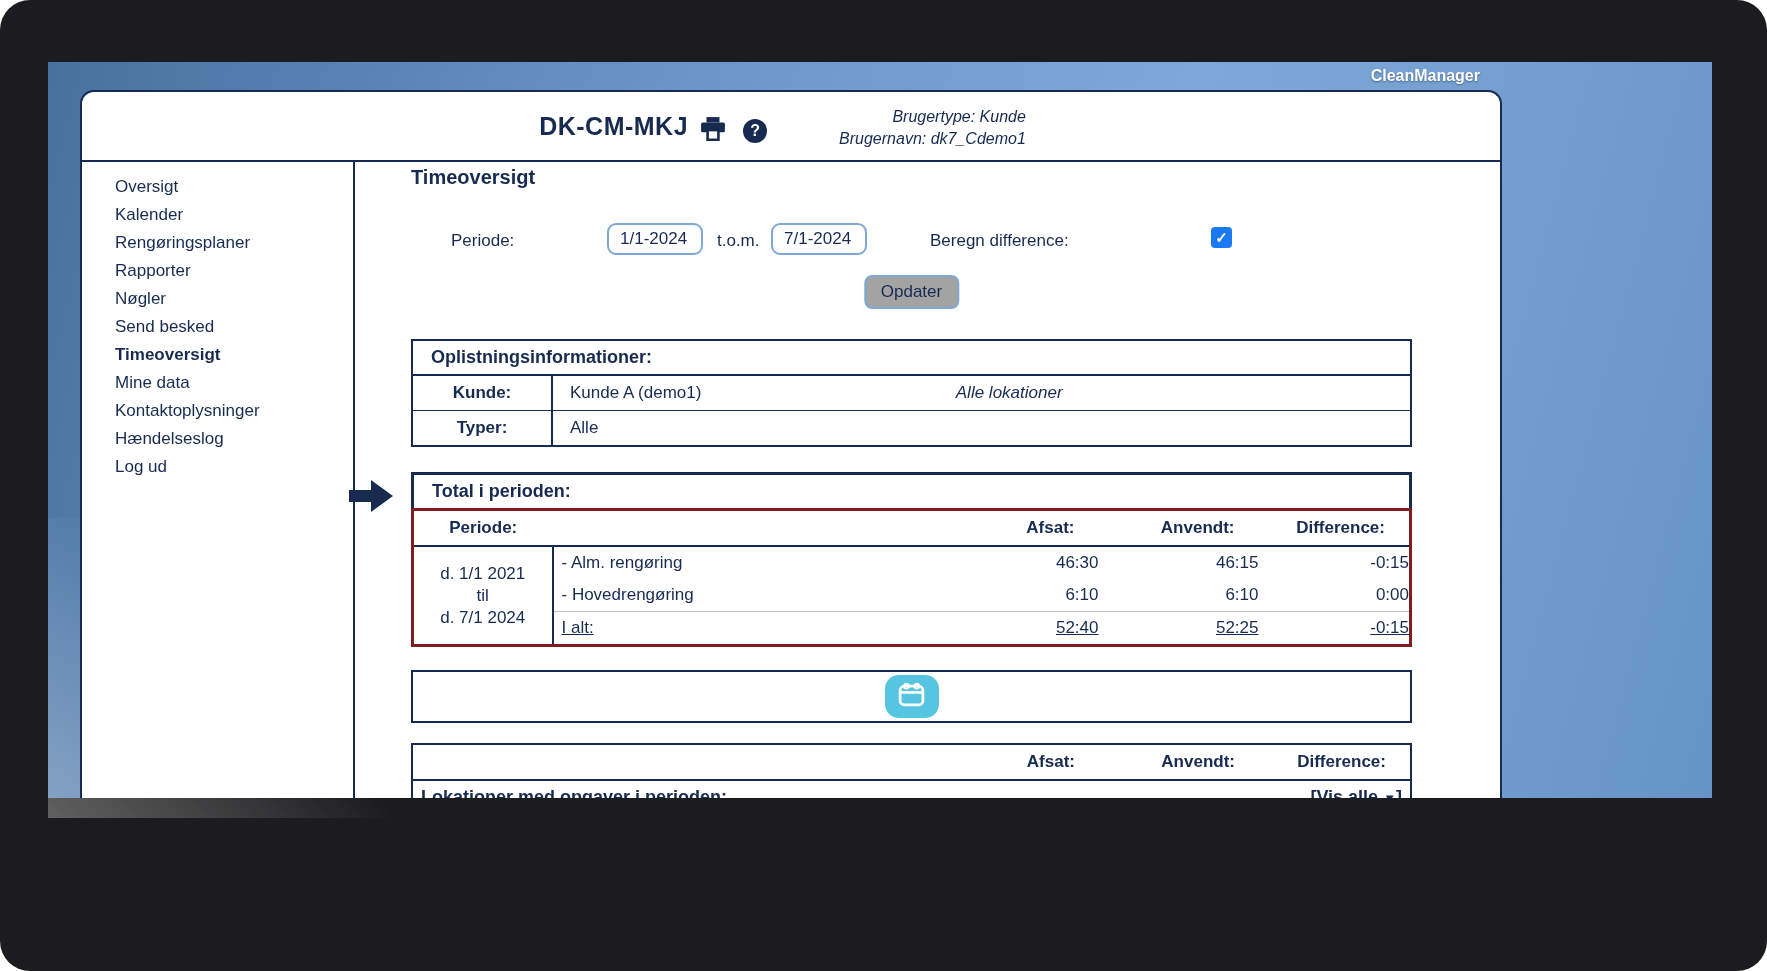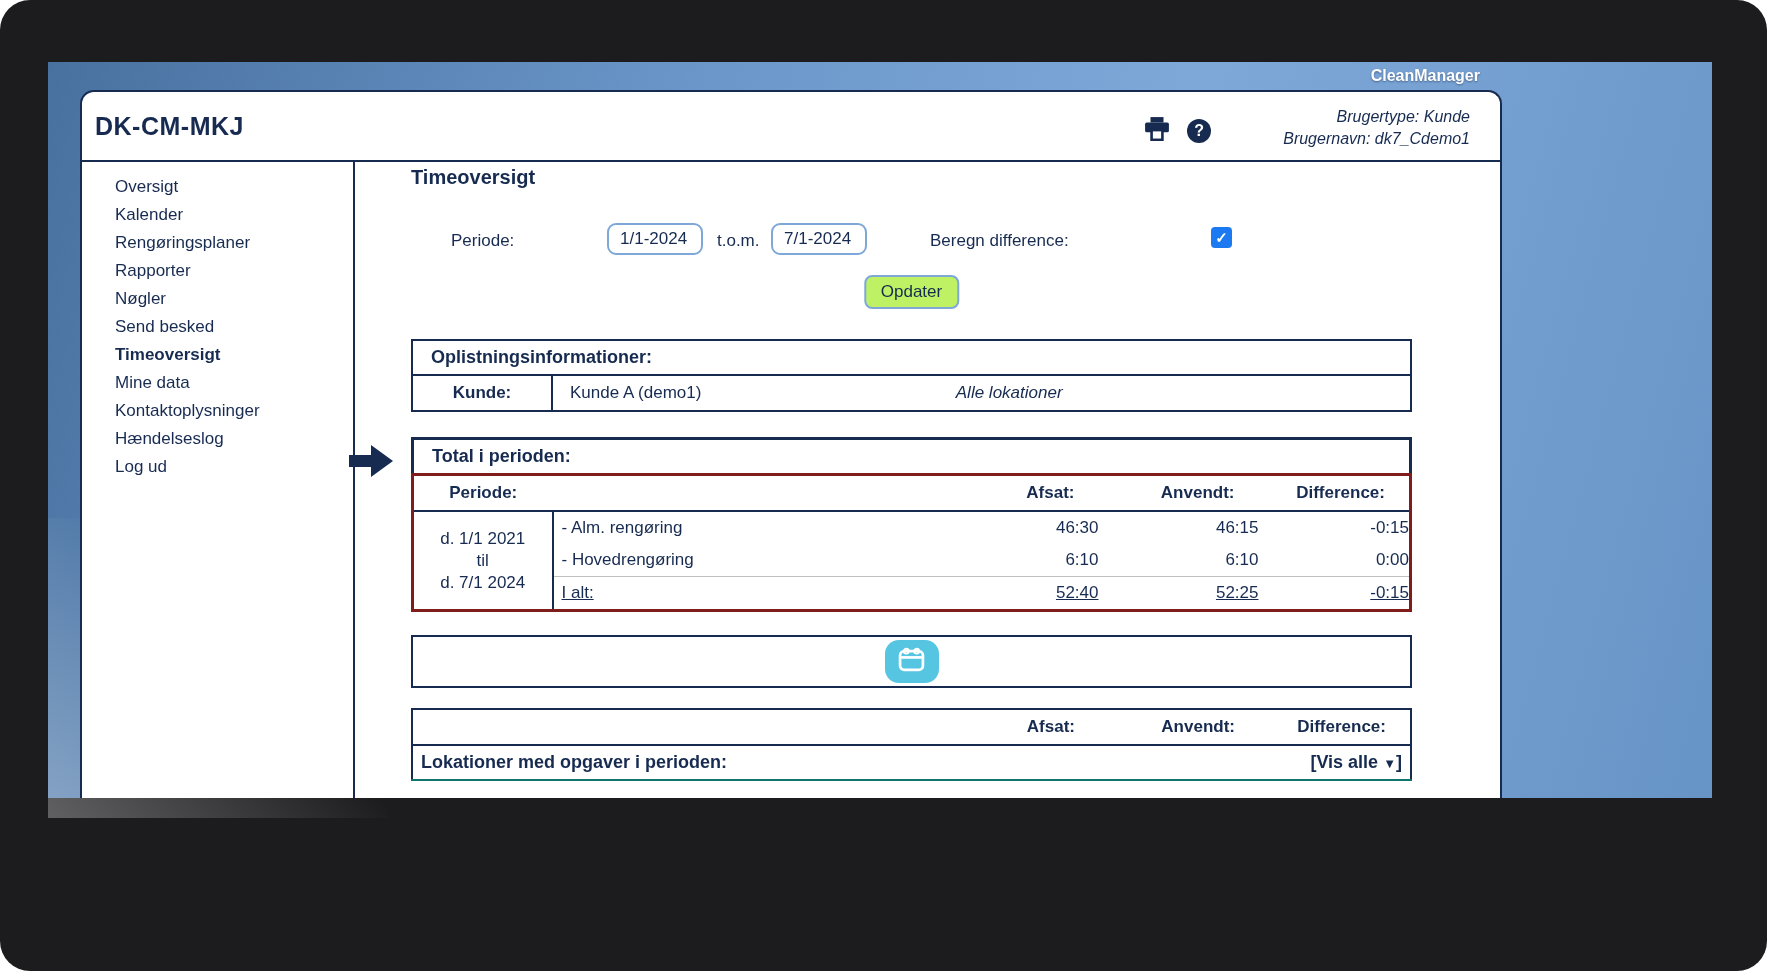--- a/index.html
+++ b/index.html
@@ -8,21 +8,21 @@
   .screen { position:absolute; left:48px; top:62px; width:1664px; height:736px;
             background:linear-gradient(105deg,#48719f 0%,#6b96c9 35%,#7ea8d8 62%,#6794c6 100%); overflow:visible; }
   .screen .glare { position:absolute; left:0; bottom:-20px; width:340px; height:300px;
             background:linear-gradient(45deg,rgba(255,255,255,0.30) 0%,rgba(255,255,255,0) 55%); z-index:0; }
   .brand { position:absolute; top:5px; right:232px; color:#ffffff; font-weight:bold; font-size:16px;
            text-shadow:0 1px 2px rgba(10,20,50,.45); z-index:2; }
   .panel { position:absolute; left:32px; top:28px; width:1422px; height:708px; background:#ffffff;
            border:2px solid #172b51; border-bottom:none; border-radius:14px 14px 0 0; overflow:hidden; z-index:1;
            color:#172b51; }
   
-  .hdr { display:flex; justify-content:space-between; align-items:flex-start; height:70px; border-bottom:2px solid #172b51;gap:12px; }
+  .hdr { display:flex; justify-content:center; align-items:flex-start; height:70px; border-bottom:2px solid #172b51;gap:12px; }
   .hdr-title { font-size:25px; font-weight:bold; padding:20px 0 0 13px; letter-spacing:0.5px; }
   .hdr-right { display:flex; align-items:center; gap:72px; padding:14px 30px 0 0; }
   .hdr-icons { display:flex; align-items:center; gap:17px; padding-top:6px; }
   .icon-btn { cursor:pointer; }
   .help-circle { width:24px; height:24px; border-radius:50%; background:#172b51; color:#fff; font-weight:bold;
                  font-size:16px; display:flex; align-items:center; justify-content:center; }
   .user-info { text-align:right; font-style:italic; font-size:16px; line-height:22px; }
   
   .bodyrow { display:flex; height:638px; }
   .sidebar { width:253px; border-right:2px solid #172b51; padding:11px 0 0 13px; flex:none;margin-left:20px; }
@@ -35,21 +35,21 @@
   .form-area .lbl { position:absolute; font-size:17px; top:42px; }
   .lbl-periode { left:40px; }
   .lbl-tom { left:306px; }
   .lbl-diff { left:519px; }
   .date-input { position:absolute; top:34px; width:96px; height:32px; border:2px solid #7fa8d8; border-radius:9px;
                 font-family:"Liberation Sans",sans-serif; font-size:17px; color:#172b51; padding:0 11px; outline:none; }
   .inp-from { left:196px; }
   .inp-to { left:360px; }
   .checkbox { position:absolute; left:800px; top:38px; width:21px; height:21px; border-radius:4px; background:#1b79f2;
               color:#fff; font-size:15px; font-weight:bold; display:flex; align-items:center; justify-content:center; cursor:pointer; }
-  .btn-opdater { position:absolute; top:86px; left:50%; transform:translateX(-50%); background:#bef264;
+  .btn-opdater { position:absolute; top:86px; left:50%; transform:translateX(-50%); background:#a3a3a3;
                  border:2px solid #7fa8d8; border-radius:8px; color:#172b51; font-family:"Liberation Sans",sans-serif;
                  font-size:17px; padding:5px 15px; cursor:pointer; }
   
   table { width:100%; border-collapse:collapse; color:#172b51; }
   .tbl { border:2px solid #172b51; }
   .tbl caption { border:2px solid #172b51; border-bottom:none; text-align:left; font-weight:bold; font-size:18px;
                  padding:6px 18px; caption-side:top; }
   .tbl td, .tbl th { font-size:17px; }
   .info-tbl td { padding:7px 17px; }
   .info-tbl .lblcell { width:140px; text-align:center; font-weight:bold; border-right:2px solid #172b51; }
@@ -143,20 +143,24 @@
 
           <table class="tbl info-tbl">
             <caption>Oplistningsinformationer:</caption>
             <tbody>
               <tr>
                 <td class="lblcell">Kunde:</td>
                 <td class="valcell">
                   <span>Kunde A (demo1)</span>
                   <span class="extra">Alle lokationer</span>
                 </td>
+              </tr>
+              <tr>
+                <td class="lblcell">Typer:</td>
+                <td class="valcell">Alle</td>
               </tr>
             </tbody>
           </table>
 
           <div class="total-wrap">
             <span class="total-arrow">
               <svg viewBox="0 0 46 36" width="46" height="36">
                 <rect x="0" y="12" width="23" height="12" fill="#172b51"></rect>
                 <polygon points="22,2 44,18 22,34" fill="#172b51"></polygon>
               </svg>

